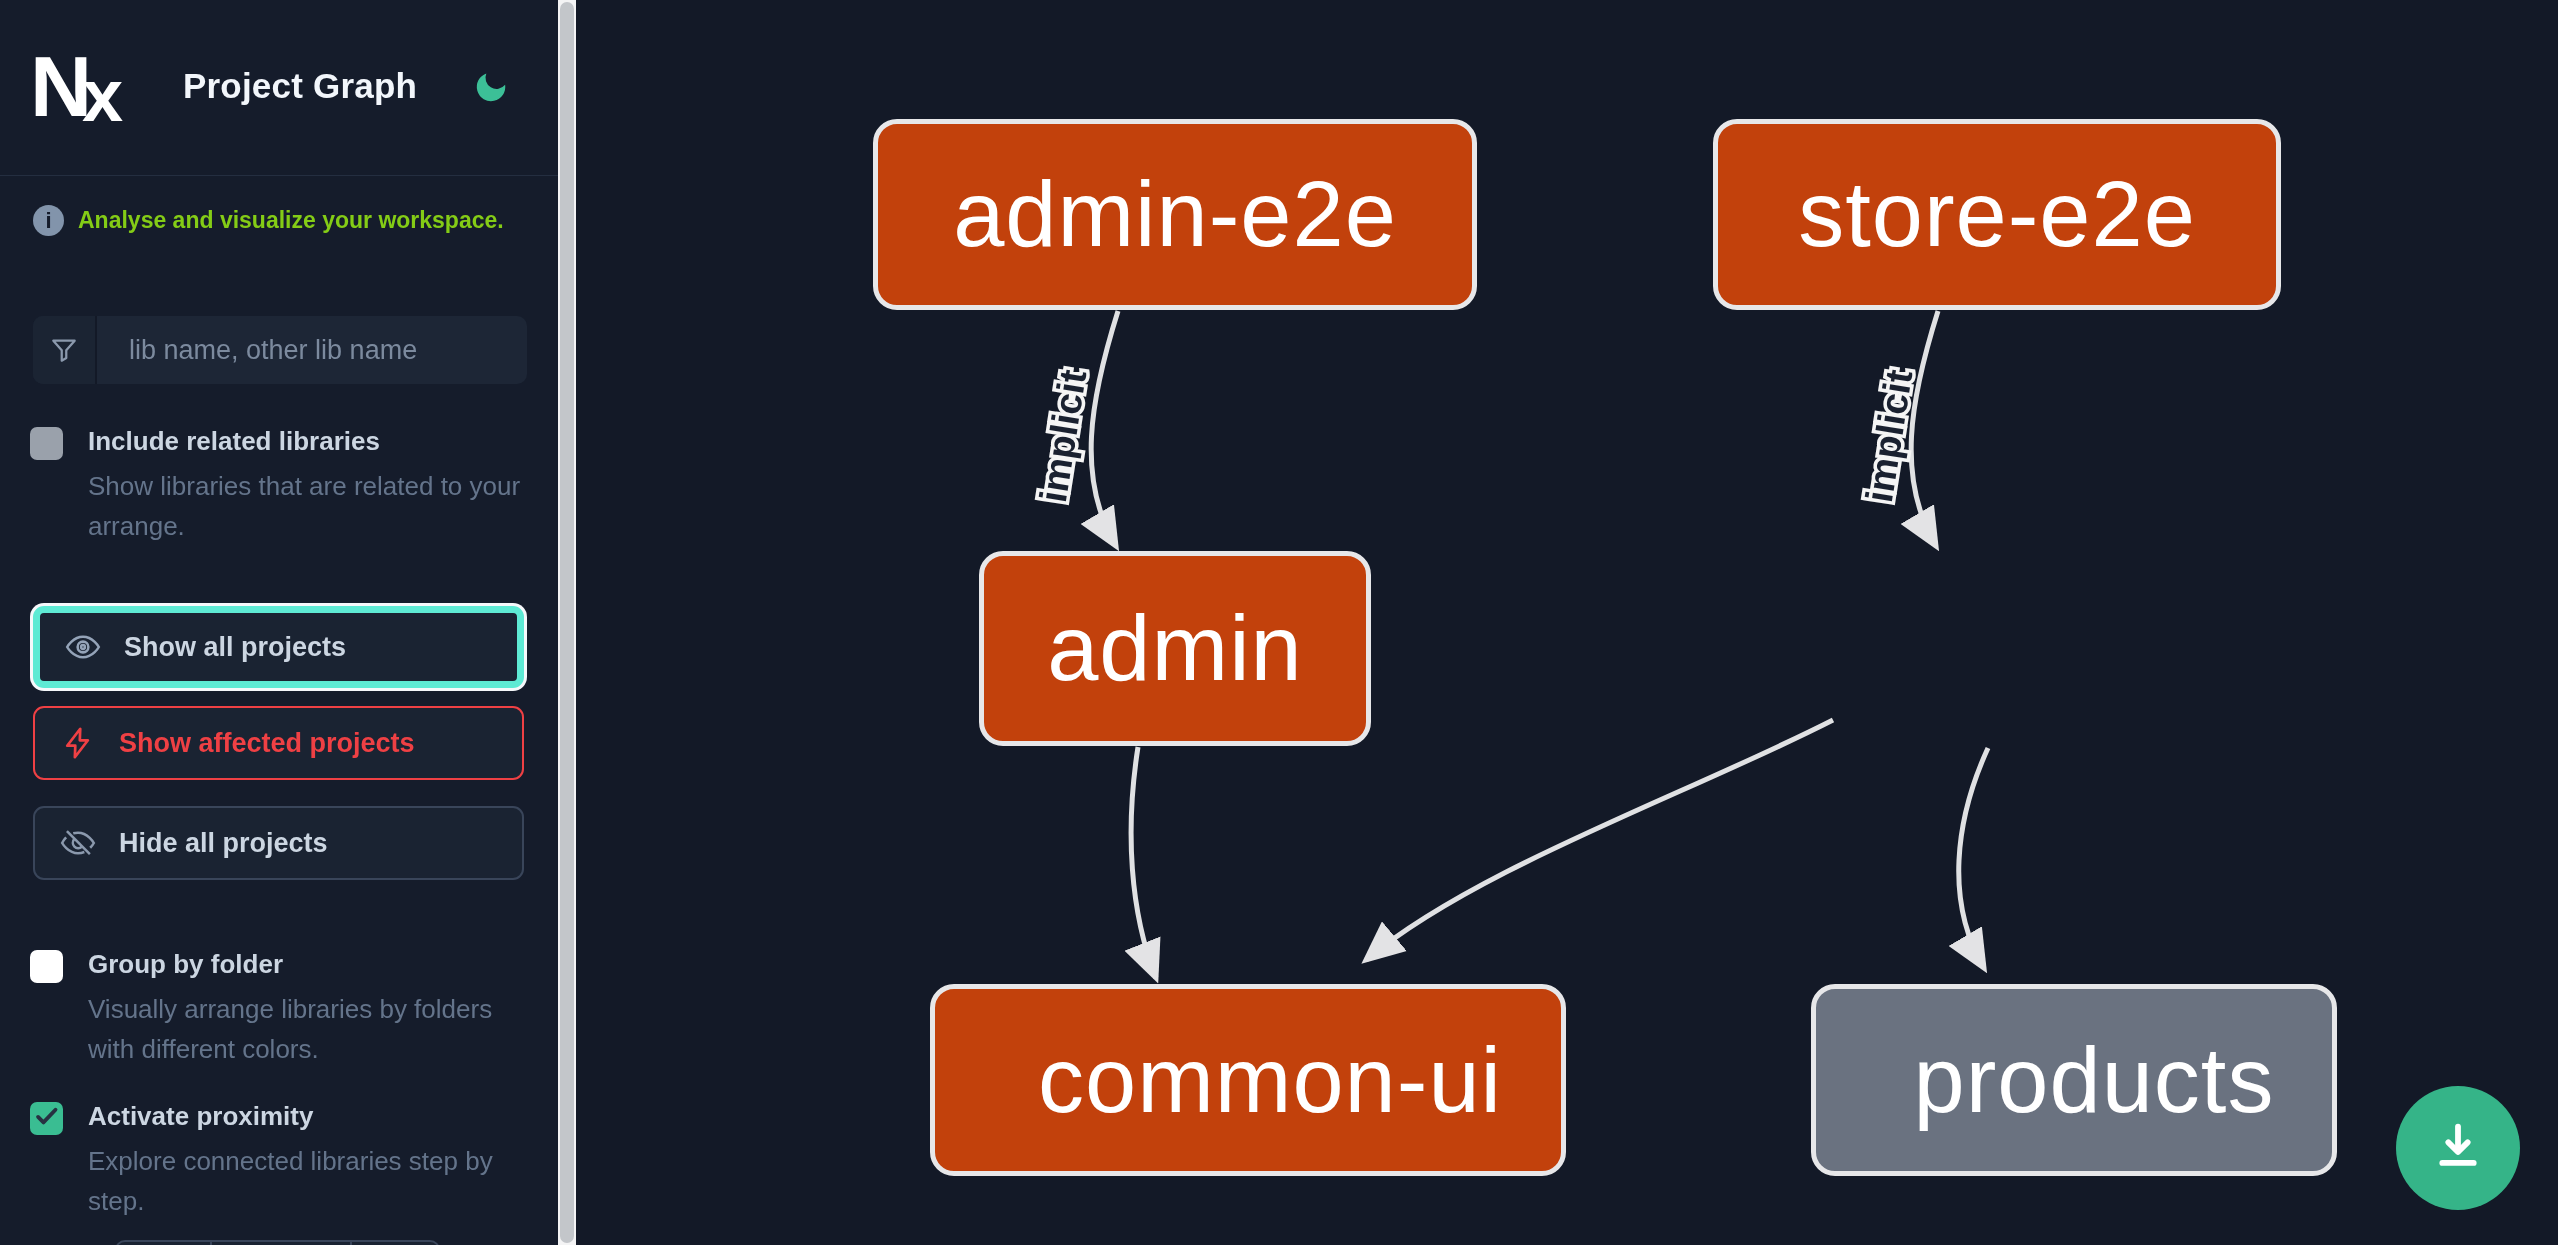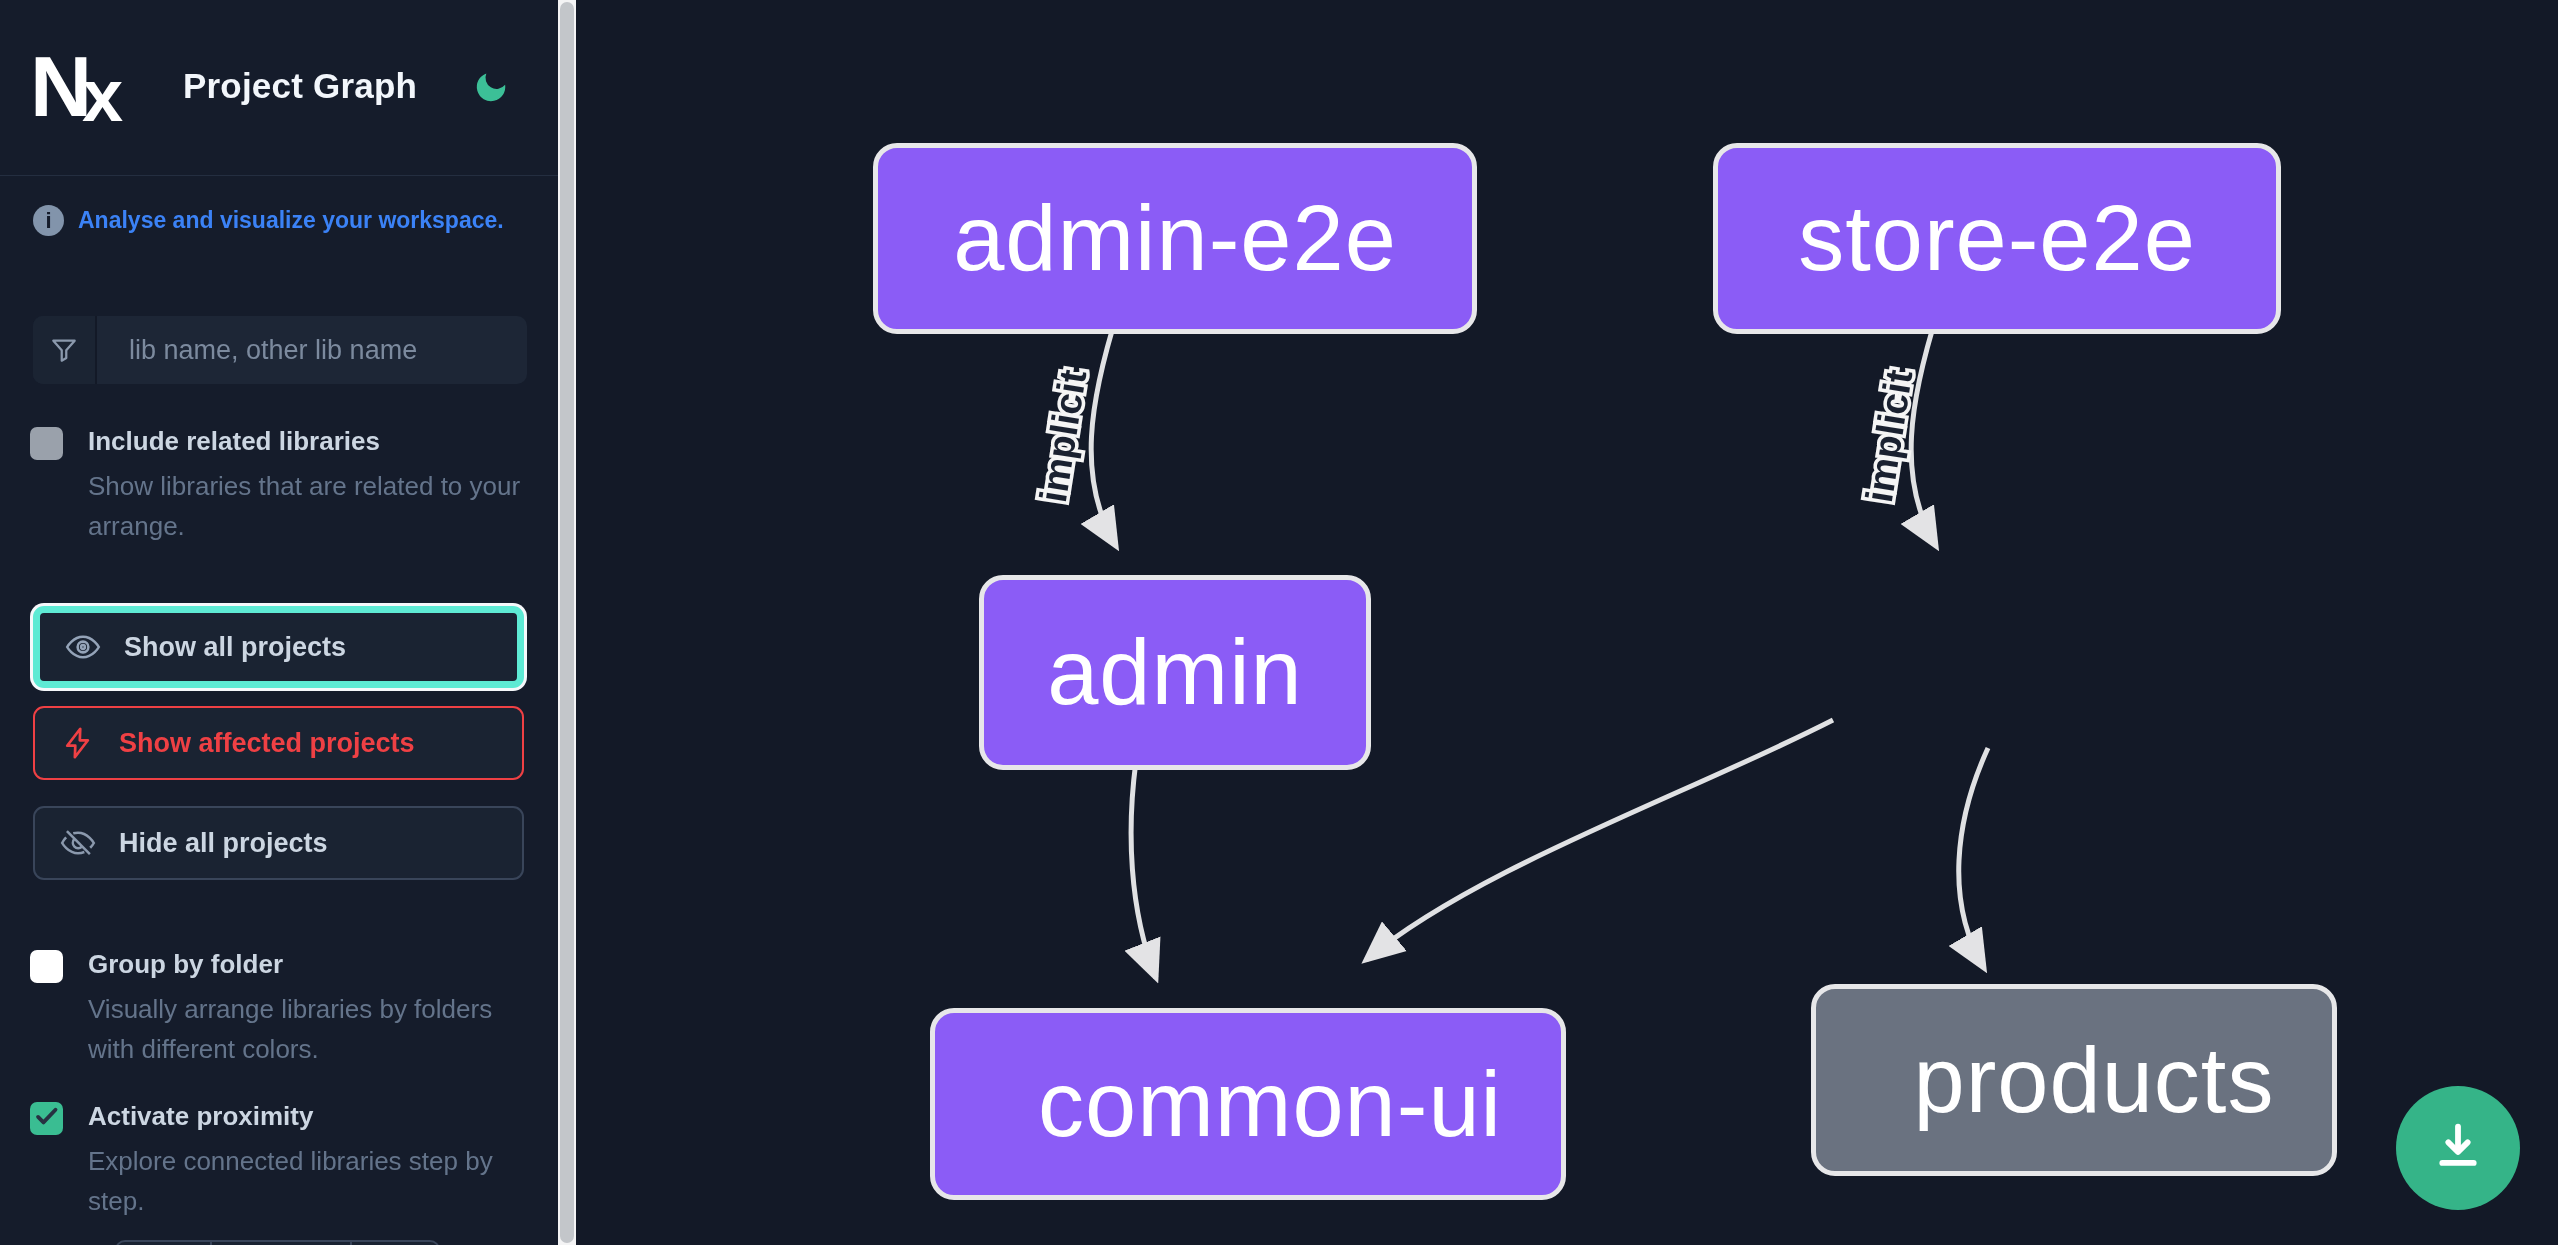--- a/index.html
+++ b/index.html
@@ -18,21 +18,21 @@
   .nx-logo{position:absolute;left:30px;top:40px;width:110px;height:92px;color:#fff;}
   .nx-logo .n{position:absolute;left:0;top:0;font-size:86px;font-weight:800;line-height:92px;letter-spacing:-4px;}
   .nx-logo .x{position:absolute;left:52px;top:10px;font-size:74px;font-weight:800;line-height:92px;}
   .sb-title{position:absolute;left:183px;top:66px;font-size:35px;font-weight:700;color:#f2f6fb;letter-spacing:.2px;}
   .moon{position:absolute;left:472px;top:68px;width:38px;height:38px;cursor:pointer;}
   .sb-divider{position:absolute;left:0;top:175px;width:558px;height:1px;background:#242e40;}
 
   .intro-row{position:absolute;left:33px;top:205px;width:500px;display:flex;align-items:center;}
   .info-badge{width:31px;height:31px;border-radius:50%;background:#8294ab;color:#151c2b;
     display:flex;align-items:center;justify-content:center;font-weight:800;font-size:22px;flex:0 0 31px;}
-  .intro-text{margin-left:14px;font-size:23px;font-weight:600;color:#3b82f6;}
+  .intro-text{margin-left:14px;font-size:23px;font-weight:600;color:#84cc16;}
 
   .search-box{position:absolute;left:33px;top:316px;width:494px;height:68px;border-radius:10px;
     background:#1d2636;display:flex;overflow:hidden;}
   .search-iconcell{width:64px;height:100%;background:#1b2433;border-right:2px solid #131927;
     display:flex;align-items:center;justify-content:center;}
   .search-input{flex:1;background:transparent;border:none;outline:none;color:#cfd9e6;
     font-size:27px;padding:0 32px;font-family:inherit;}
   .search-input::placeholder{color:#7c8a9e;opacity:1;}
 
   .opt{position:absolute;left:30px;width:500px;}
@@ -60,21 +60,21 @@
 
   .sb-scroll{position:absolute;left:558px;top:0;width:18px;height:1245px;background:#f4f4f5;}
   .sb-thumb{position:absolute;left:2px;top:2px;width:14px;height:1241px;border-radius:7px;background:#c3c6ca;}
 
   
   .graph{position:absolute;left:576px;top:0;width:1982px;height:1245px;background:#131927;}
   .edges{position:absolute;left:0;top:0;}
   .gnode{position:absolute;border:5px solid #e7e7e9;border-radius:24px;color:#fff;
     display:flex;align-items:center;justify-content:center;font-size:92px;font-weight:400;
     letter-spacing:1px;cursor:pointer;}
-  .gnode.pink{background:#8b5cf6;margin-top:24px;}
+  .gnode.pink{background:#c2410c;}
   .gnode.gray{background:#6a7280;}
 
   .dl-btn{position:absolute;left:1820px;top:1086px;width:124px;height:124px;border-radius:50%;
     background:#35b488;display:flex;align-items:center;justify-content:center;cursor:pointer;}
 </style>
 </head>
 <body>
 
 <div class="app">
 

